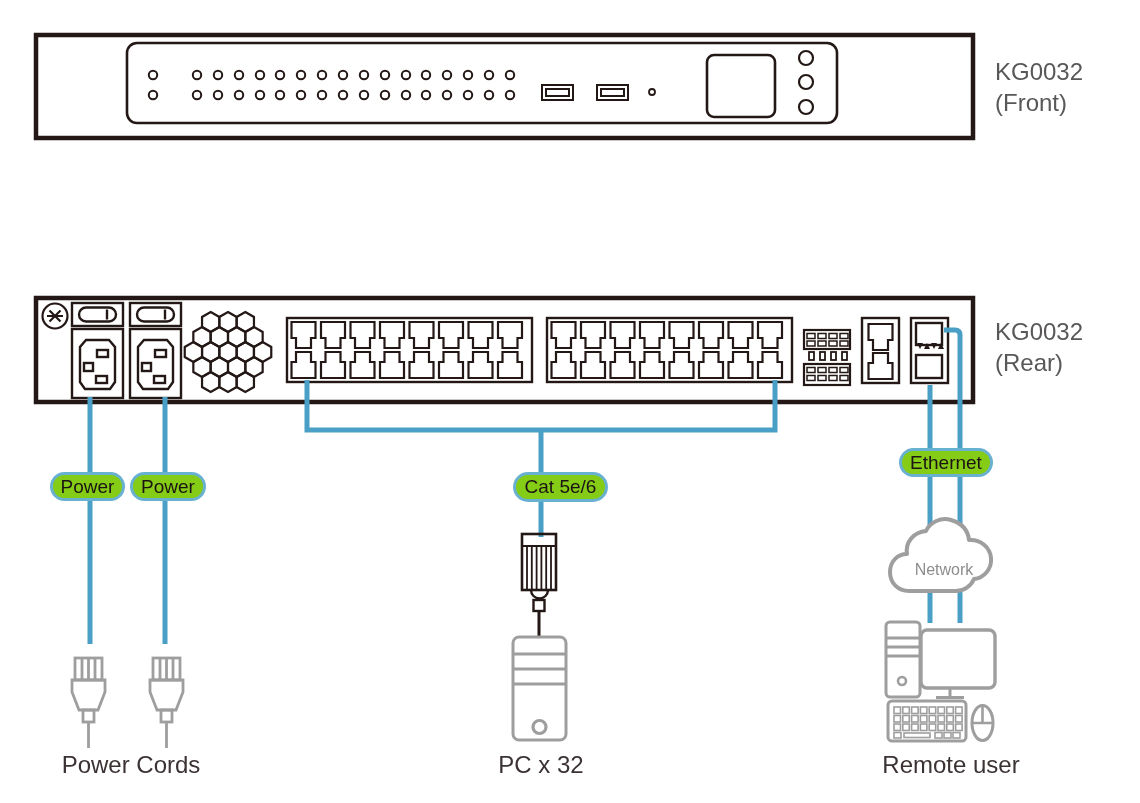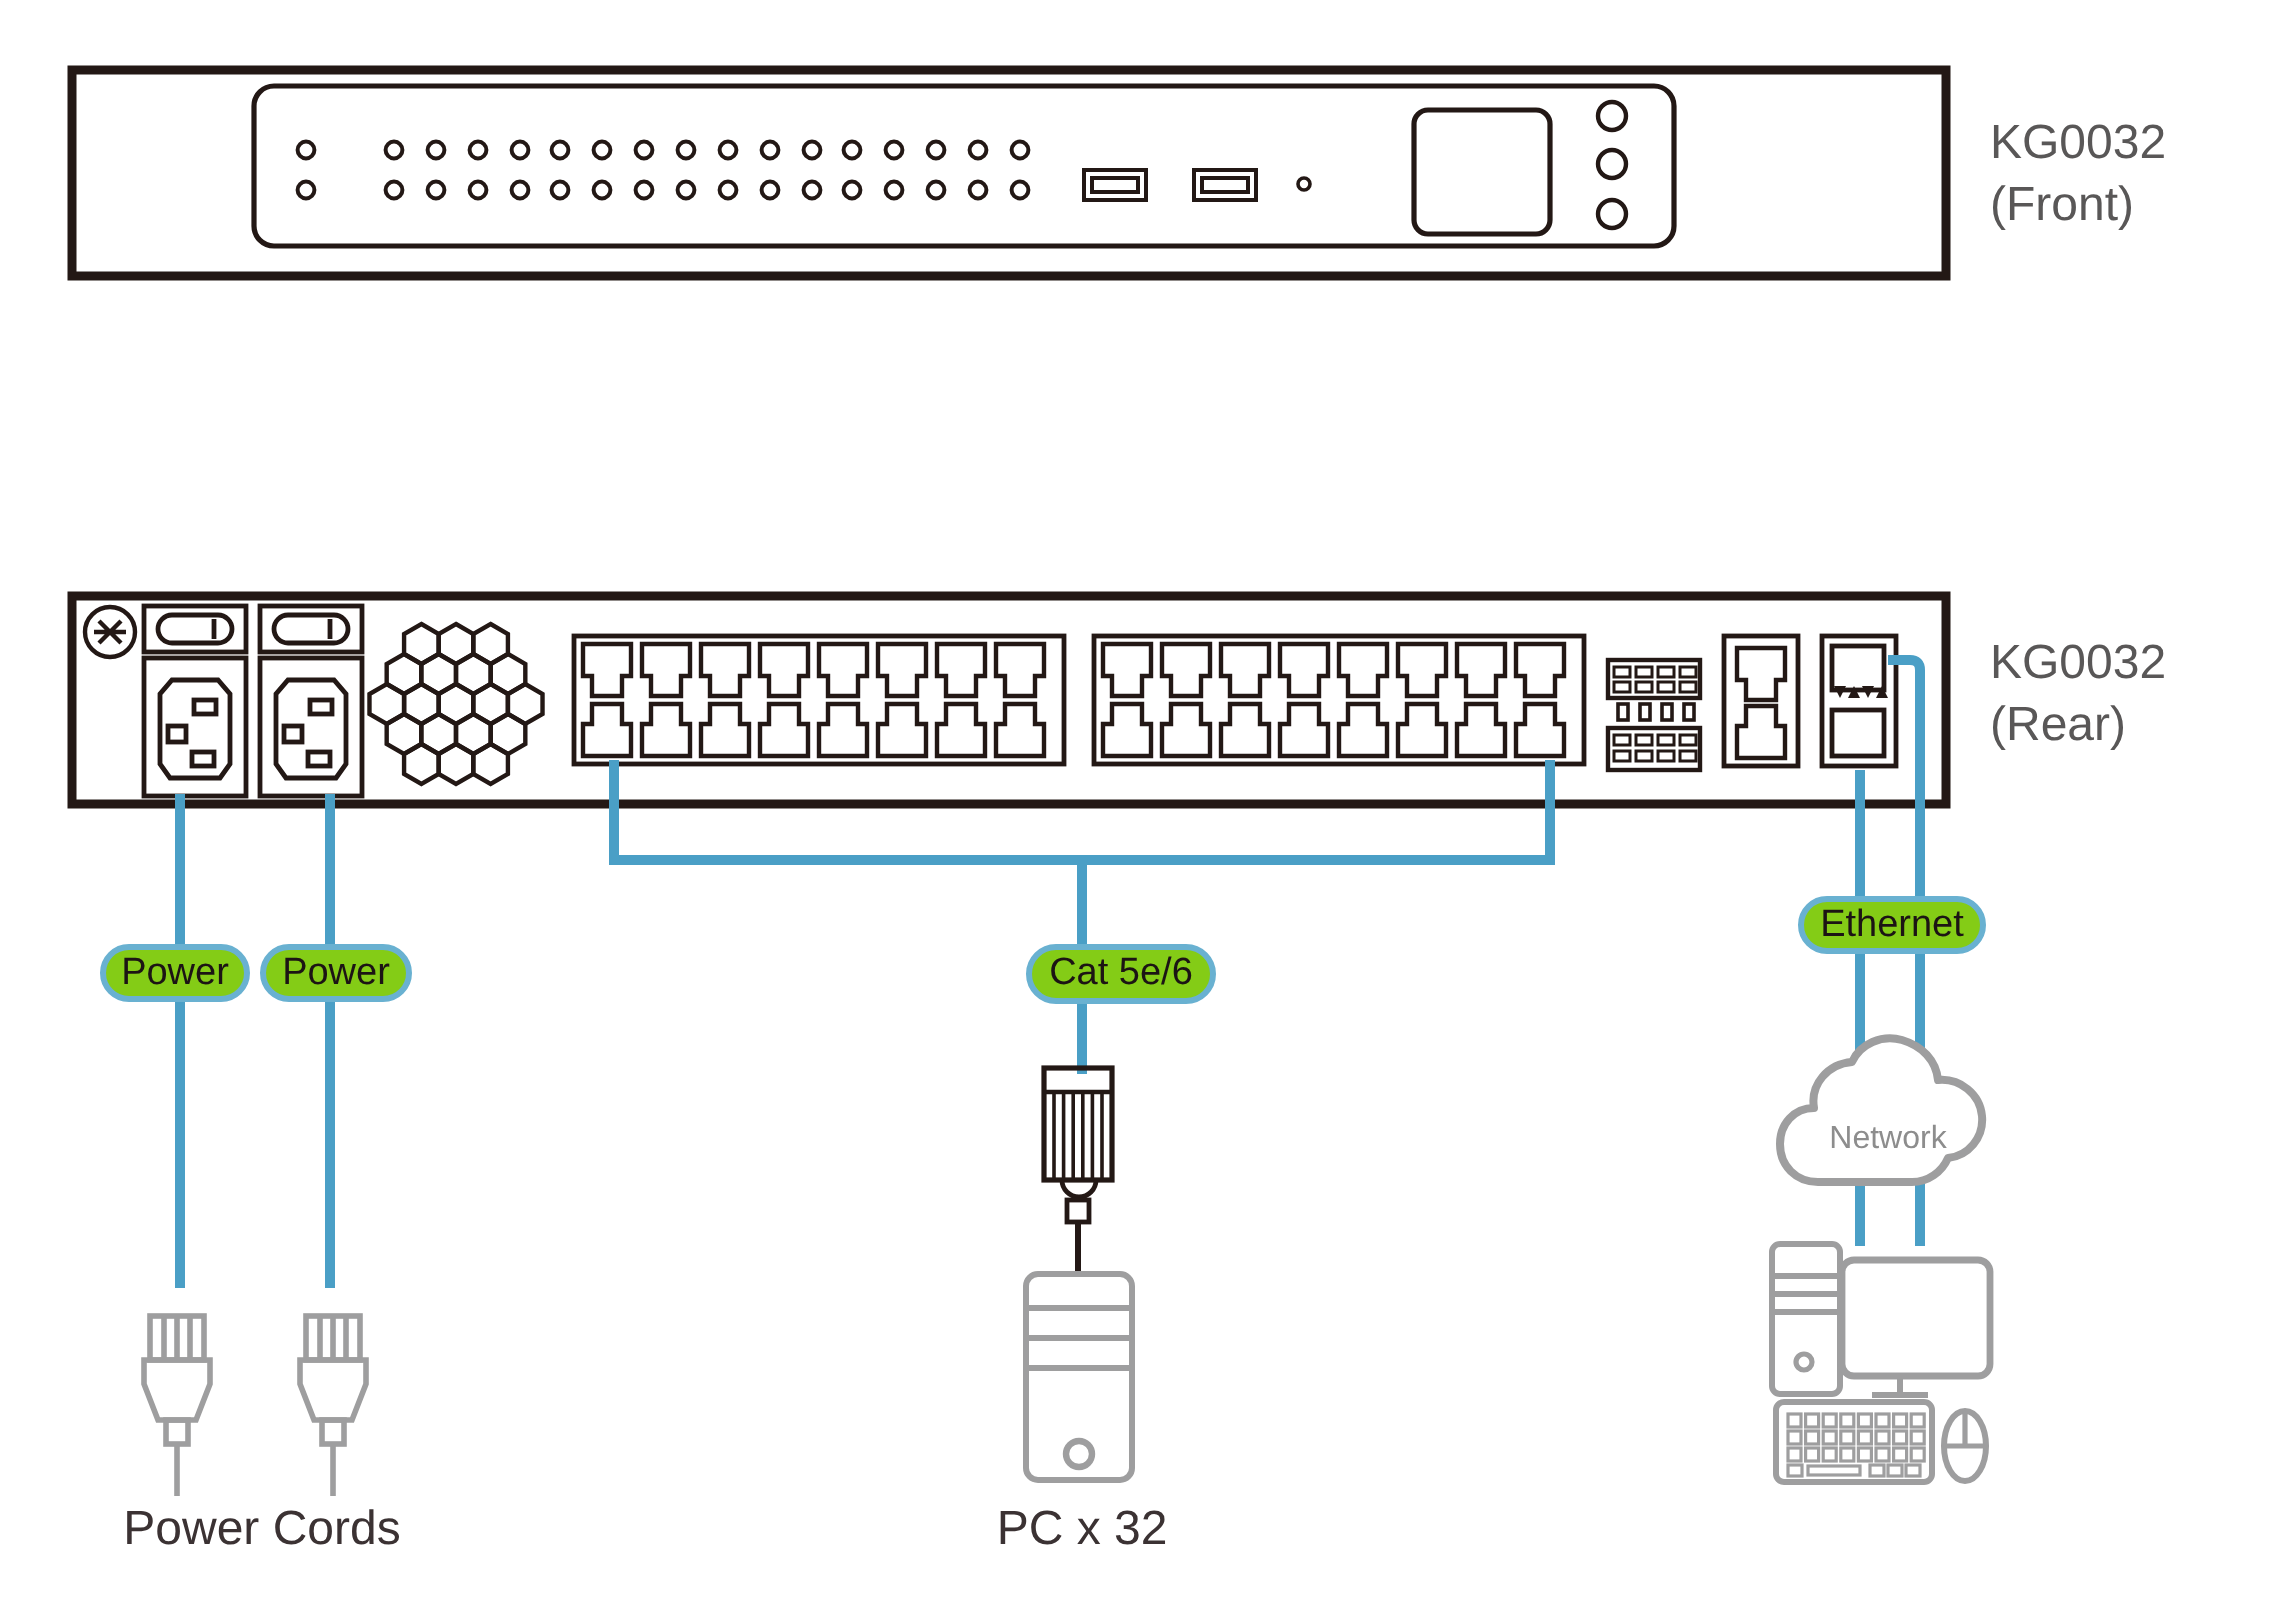--- a/index.html
+++ b/index.html
@@ -292,14 +292,15 @@
 <div class="pill" style="left:513px;top:472px;width:95px;height:30px">Cat 5e/6</div>
 <div class="pill" style="left:899px;top:448px;width:94px;height:29px">Ethernet</div>
 
 <div class="caption" style="left:995px;top:56px">KG0032
 (Front)</div>
 <div class="caption" style="left:995px;top:316px">KG0032
 (Rear)</div>
 <div class="netlbl center" style="left:944px;top:561px">Network</div>
 <div class="lbl center" style="left:131px;top:751px">Power Cords</div>
 <div class="lbl center" style="left:541px;top:751px">PC x 32</div>
+<div class="lbl center" style="left:951px;top:751px">Remote user</div>
 
 </div>
 
 </body></html>

